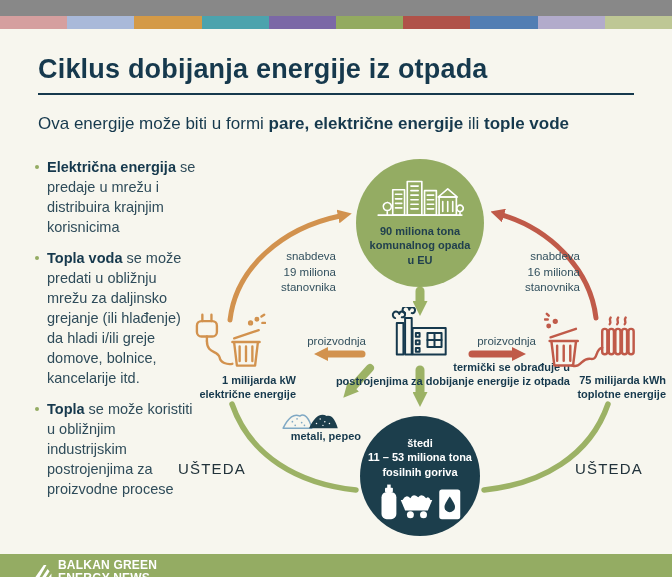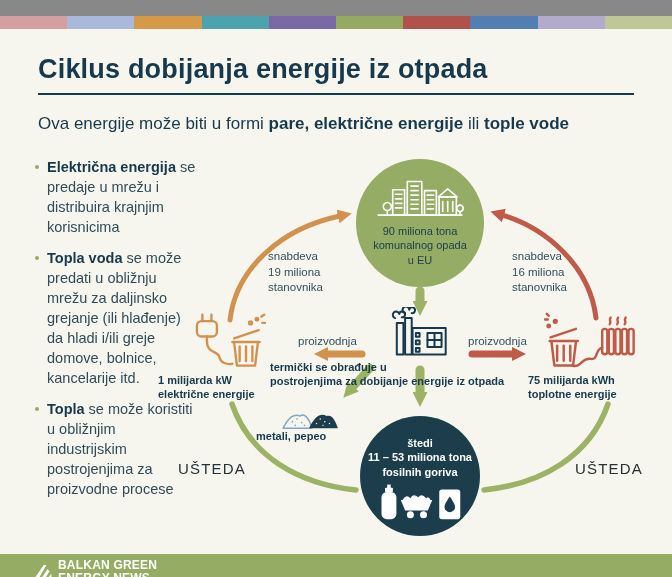--- a/index.html
+++ b/index.html
@@ -31,31 +31,31 @@
   .overlay{position:absolute;left:0;top:0;width:672px;height:577px;pointer-events:none}
   .arrow{fill:none;stroke-linecap:round}
   .a-green{stroke:var(--arrow-green)}
   .a-orange{stroke:var(--orange)}
   .a-red{stroke:var(--red)}
   .mh-green{fill:var(--arrow-green)} .mh-orange{fill:var(--orange)} .mh-red{fill:var(--red)}
 
   
   .circle{position:absolute;border-radius:50%;text-align:center}
   .circle-top{left:356px;top:143px;width:128px;height:128px;background:var(--green);padding-top:18px}
-  .circle-top .lbl{margin-top:3px;font-size:11px;font-weight:normal;line-height:1.3;color:#21404e}
+  .circle-top .lbl{margin-top:3px;font-size:11px;font-weight:bold;line-height:1.3;color:#21404e}
   .circle-bottom{left:360px;top:400px;width:120px;height:120px;background:var(--teal-dark);padding-top:20px}
   .circle-bottom .lbl{font-size:11px;font-weight:bold;line-height:1.3;color:#fff}
 
   
   .icon-abs{position:absolute}
   g.icon{fill:none;stroke-linecap:round;stroke-linejoin:round}
   .st-white{stroke:#fff} .st-navy{stroke:var(--navy)} .st-orange{stroke:var(--orange)} .st-red{stroke:var(--red)}
 
   
-  .cap{position:absolute;text-align:left;color:var(--navy)}
+  .cap{position:absolute;text-align:right;color:var(--navy)}
   .cap.bold{font-weight:bold;font-size:11px;line-height:1.3}
   .cap.plain{font-size:11.5px;line-height:1.35;color:#32505e}
   .usteda{position:absolute;font-size:15px;letter-spacing:1.2px;color:#22333b;}
 
   
   .footer{position:absolute;left:0;top:538px;width:672px;height:32px;background:var(--green)}
   .footer-strip{position:absolute;left:0;top:570px;width:672px;height:7px;background:var(--teal-dark)}
   .logo{position:absolute;left:33px;top:543px;display:flex;align-items:center;gap:5px}
   .logo-text{color:#fff;font-weight:bold;font-size:12px;line-height:1.08;letter-spacing:.2px}
   .tagline{position:absolute;right:17px;top:538px;height:32px;line-height:32px;color:#fff;font-weight:bold;font-size:14px;letter-spacing:.2px}

